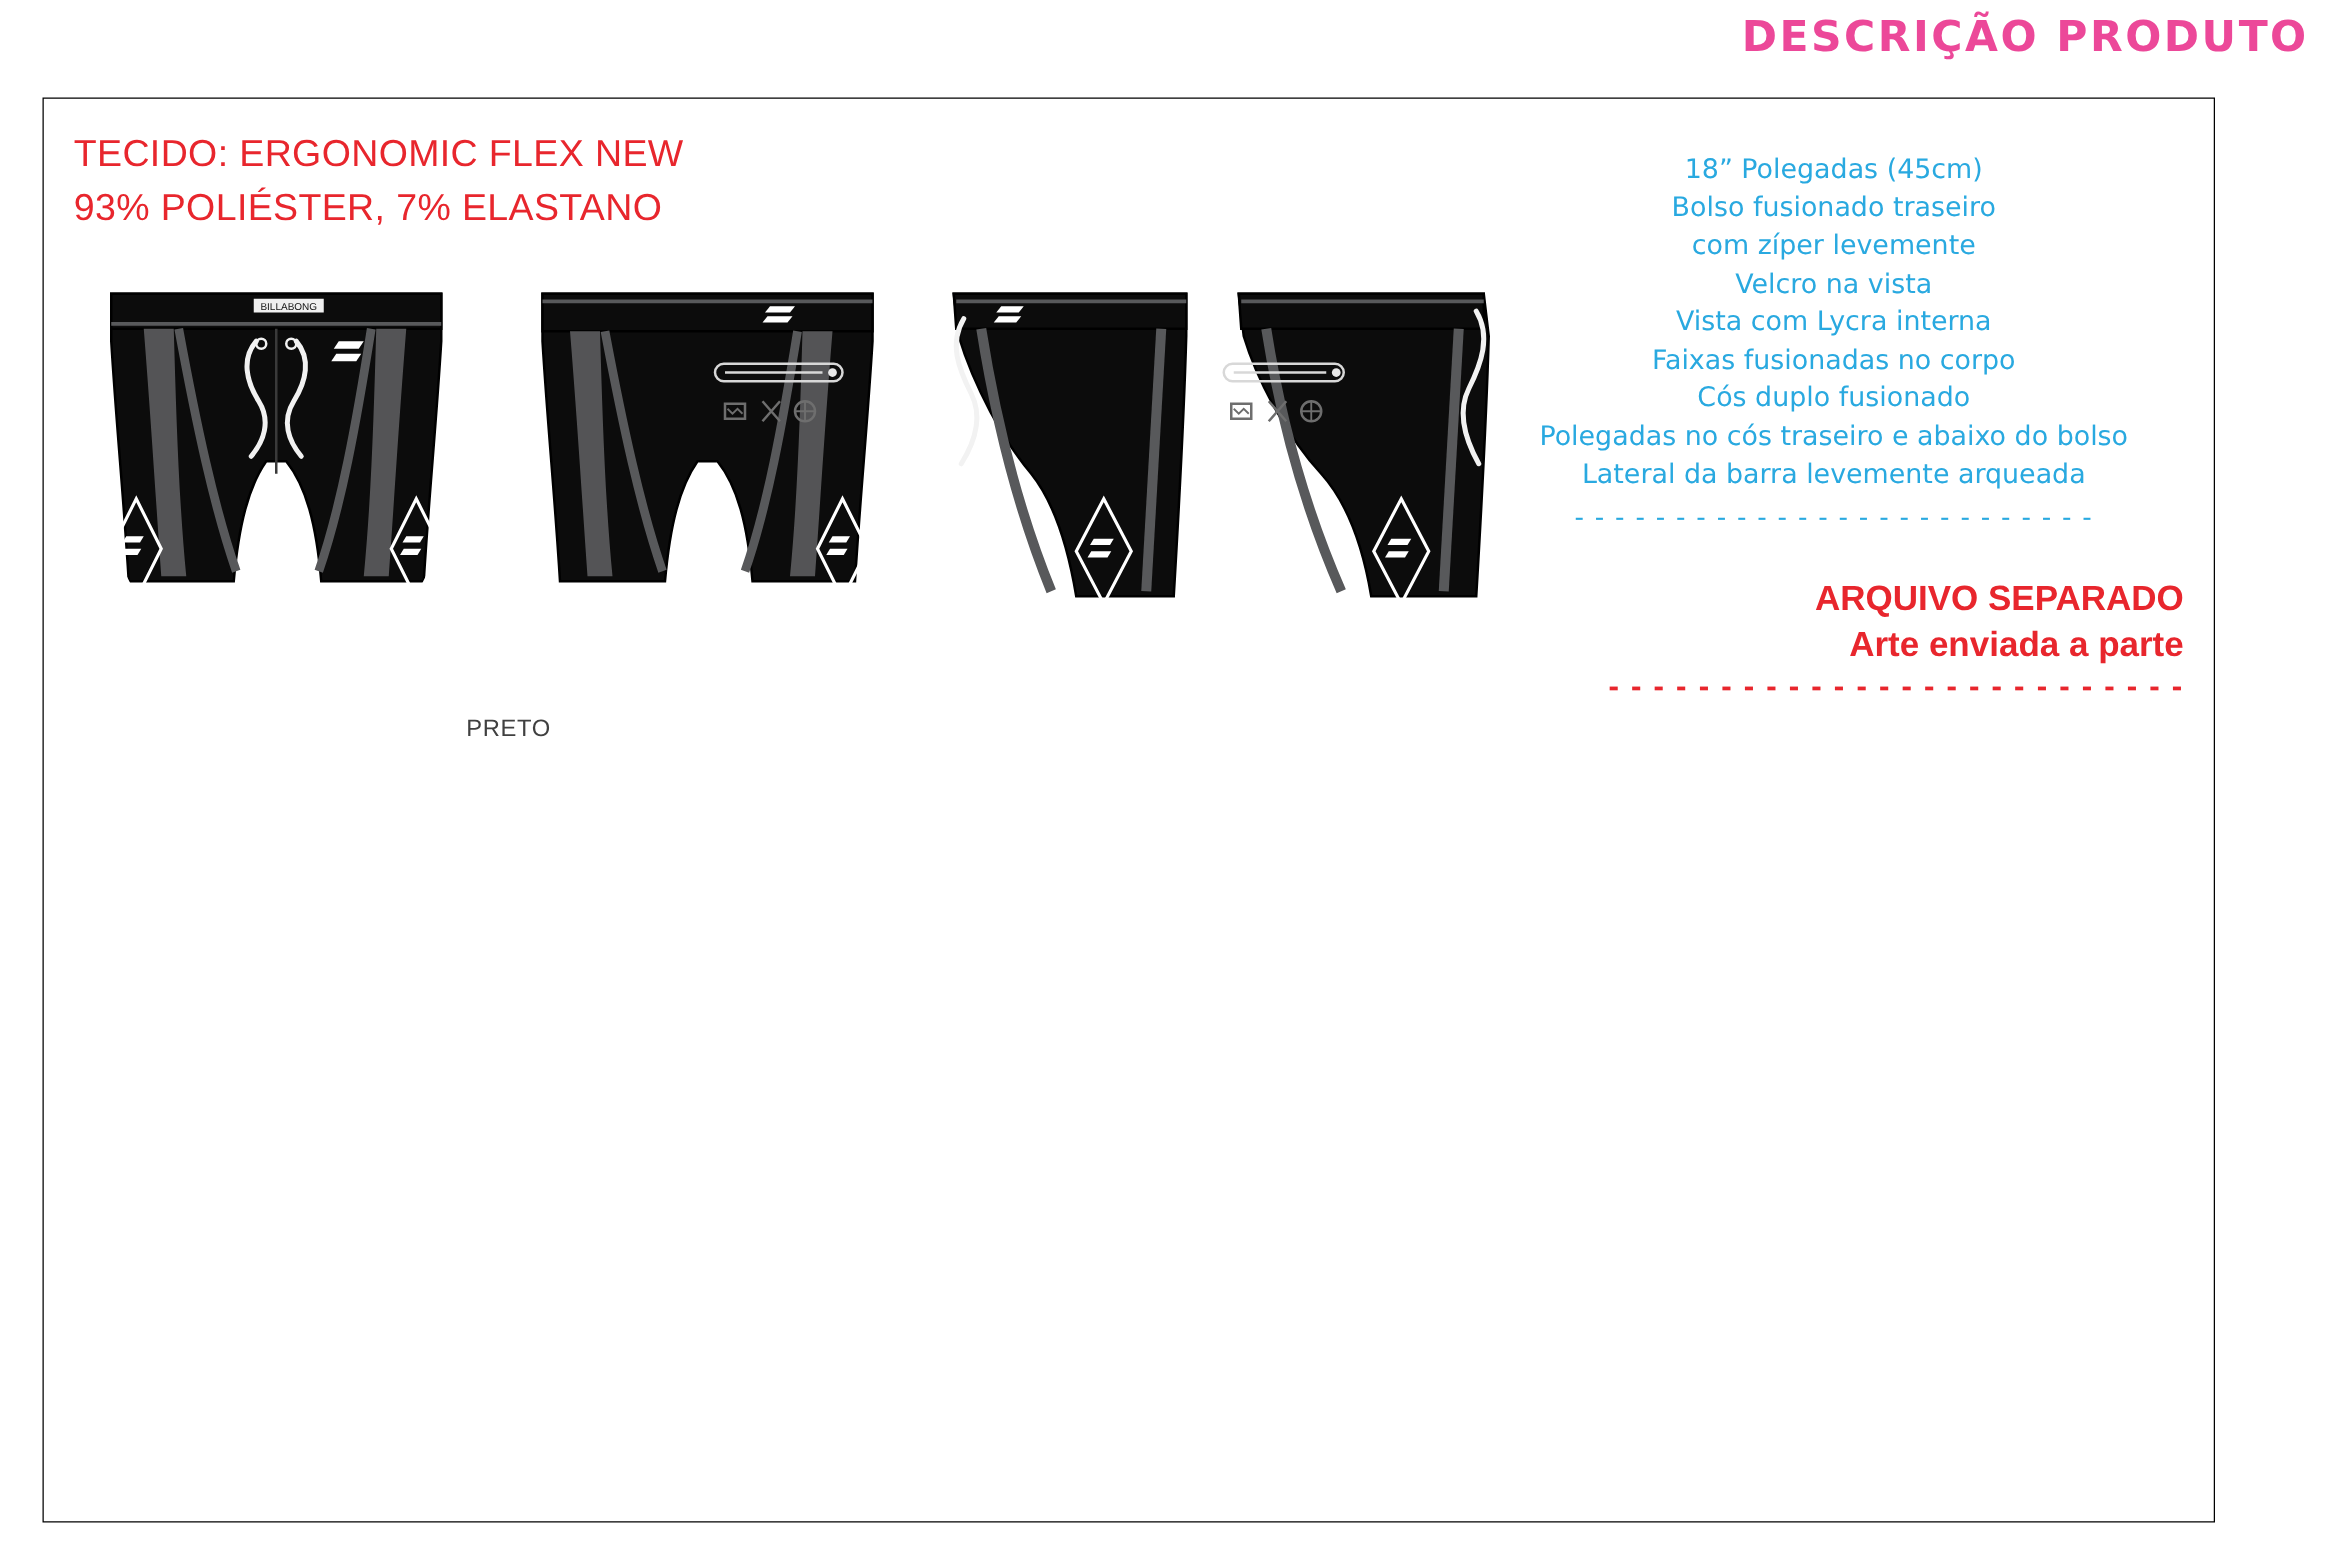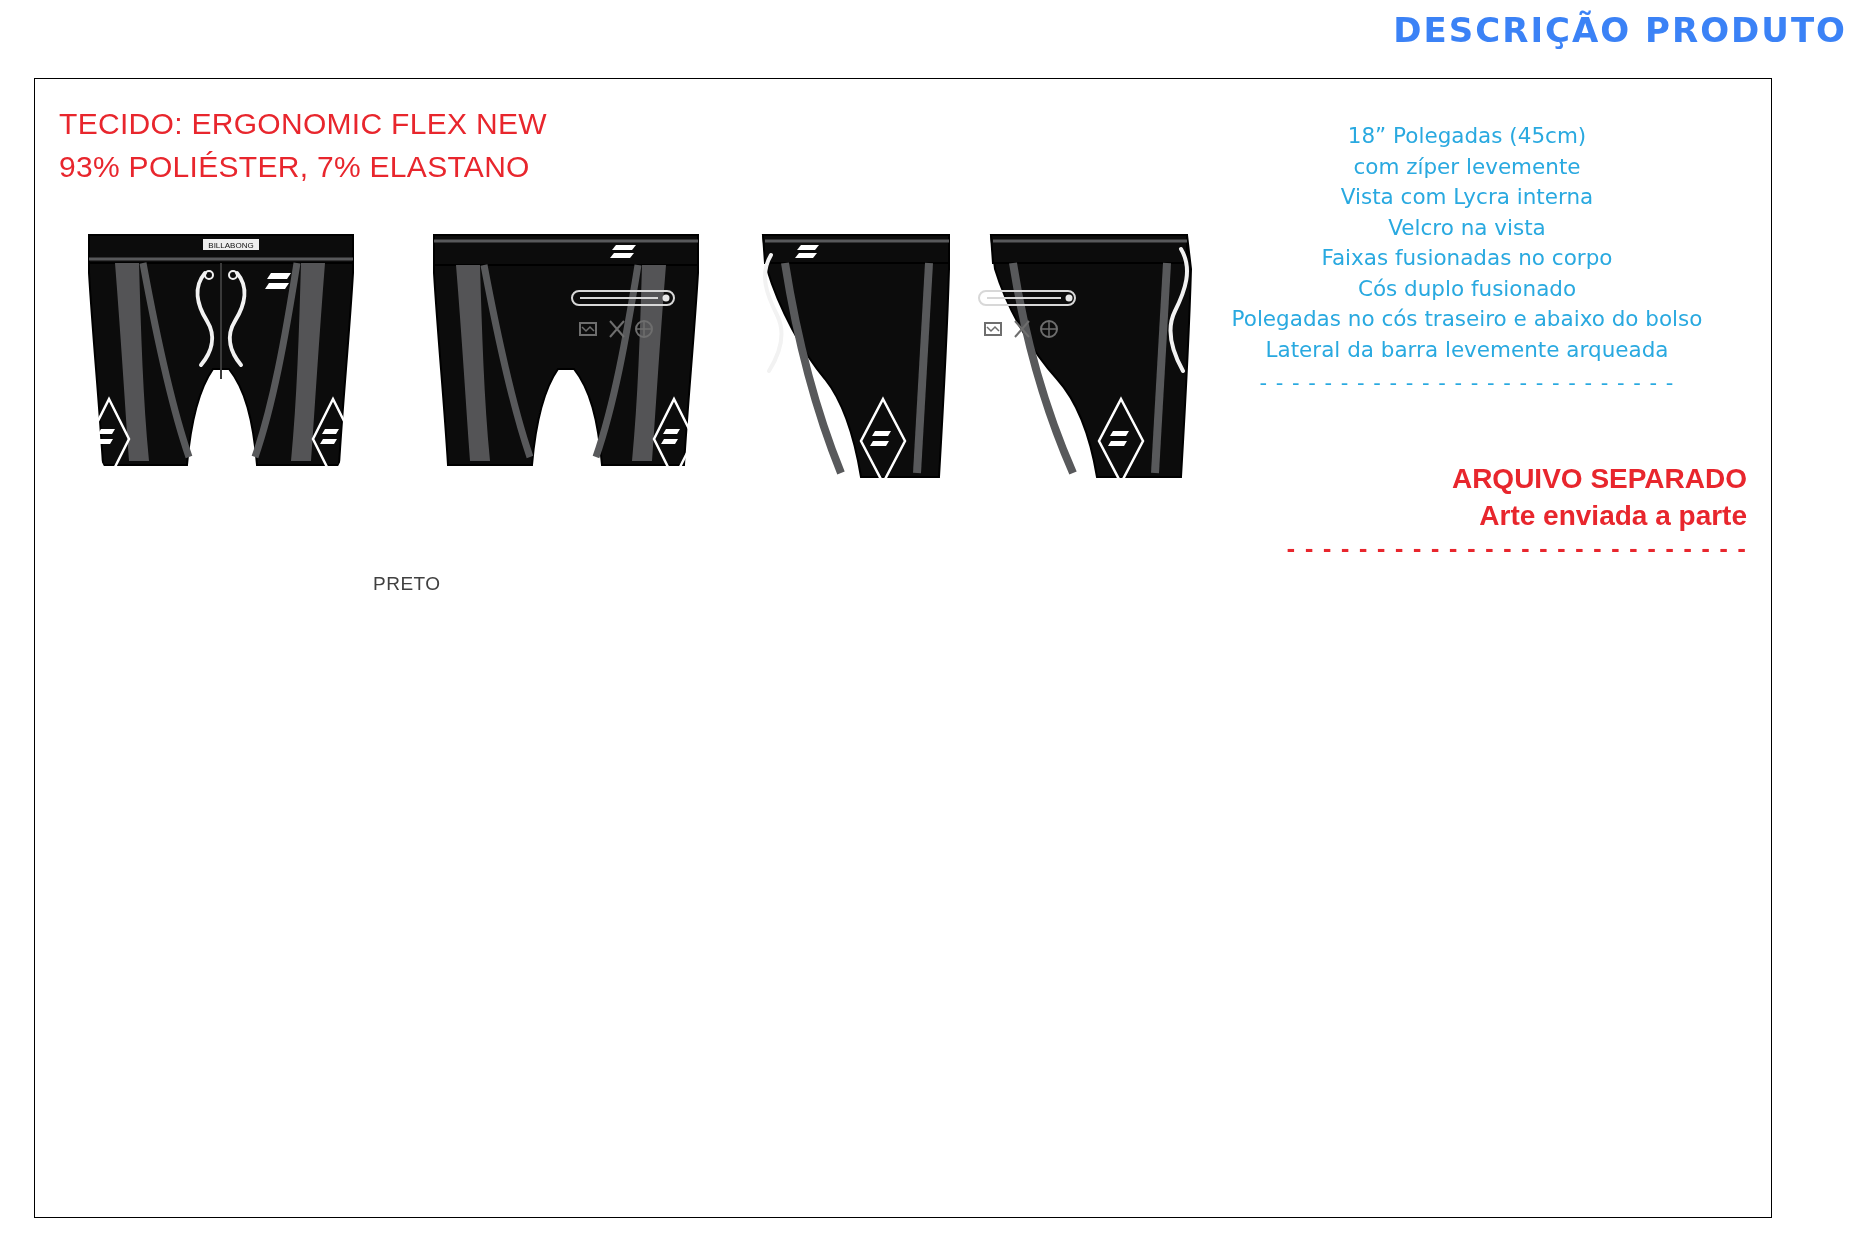--- a/index.html
+++ b/index.html
@@ -16,21 +16,21 @@
   }
 
   
   .header {
     position: absolute;
     top: 10px;
     right: 28px;
     font-size: 34px;
     font-weight: bold;
     letter-spacing: 2px;
-    color: #3b82f6;
+    color: #ec4899;
     font-family: "DejaVu Sans", sans-serif;
   }
 
   
   .frame {
     position: absolute;
     left: 34px;
     top: 78px;
     width: 1738px;
     height: 1140px;
@@ -122,23 +122,24 @@
 
 <div class="frame">
 
   <div class="fabric-block">
     <div>TECIDO: ERGONOMIC  FLEX NEW</div>
     <div>93% POLIÉSTER, 7% ELASTANO</div>
   </div>
 
   <div class="desc-block">
     <div>18” Polegadas (45cm)</div>
+    <div>Bolso fusionado traseiro</div>
     <div>com zíper levemente</div>
+    <div>Velcro na vista</div>
     <div>Vista com Lycra interna</div>
-    <div>Velcro na vista</div>
     <div>Faixas fusionadas no corpo</div>
     <div>Cós duplo fusionado</div>
     <div>Polegadas no cós traseiro e abaixo do bolso</div>
     <div>Lateral da barra levemente arqueada</div>
     <div class="dashes">- - - - - - - - - - - - - - - - - - - - - - - - - -</div>
   </div>
 
   <div class="art-note">
     <div>ARQUIVO SEPARADO</div>
     <div>Arte enviada a parte</div>

